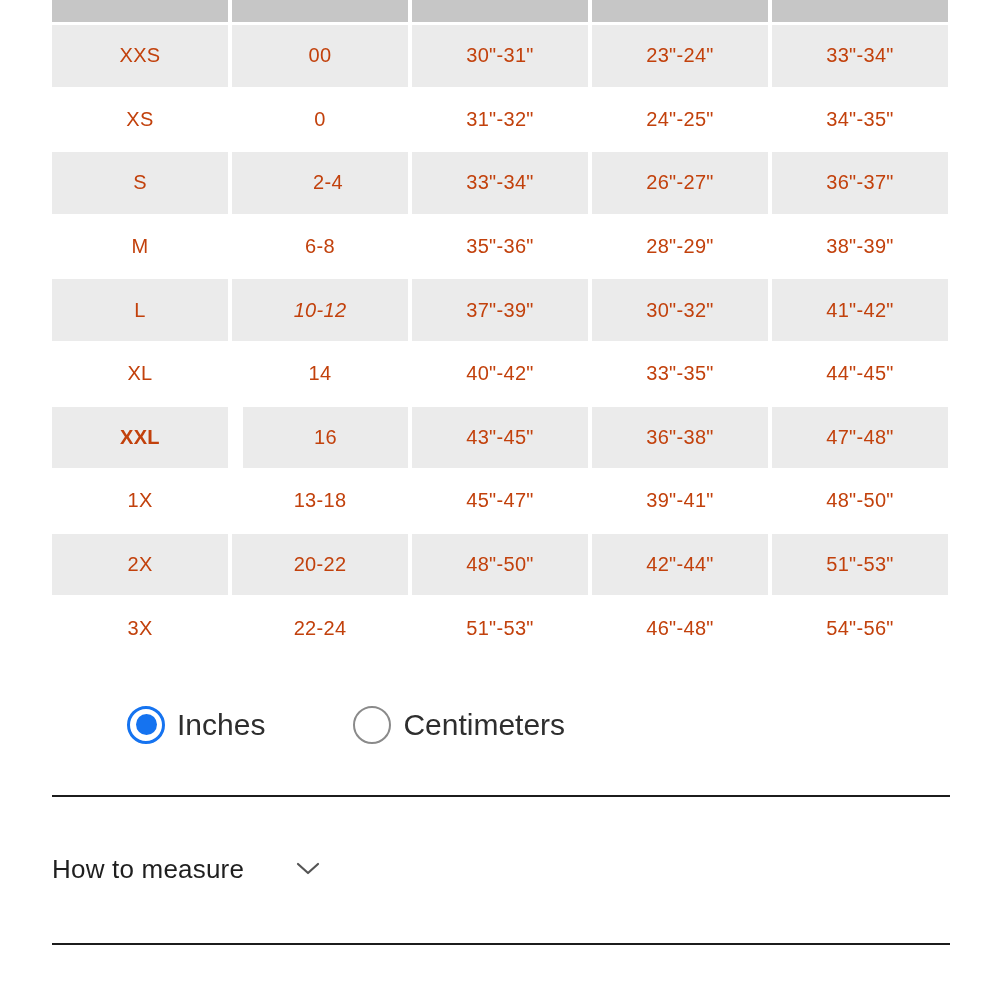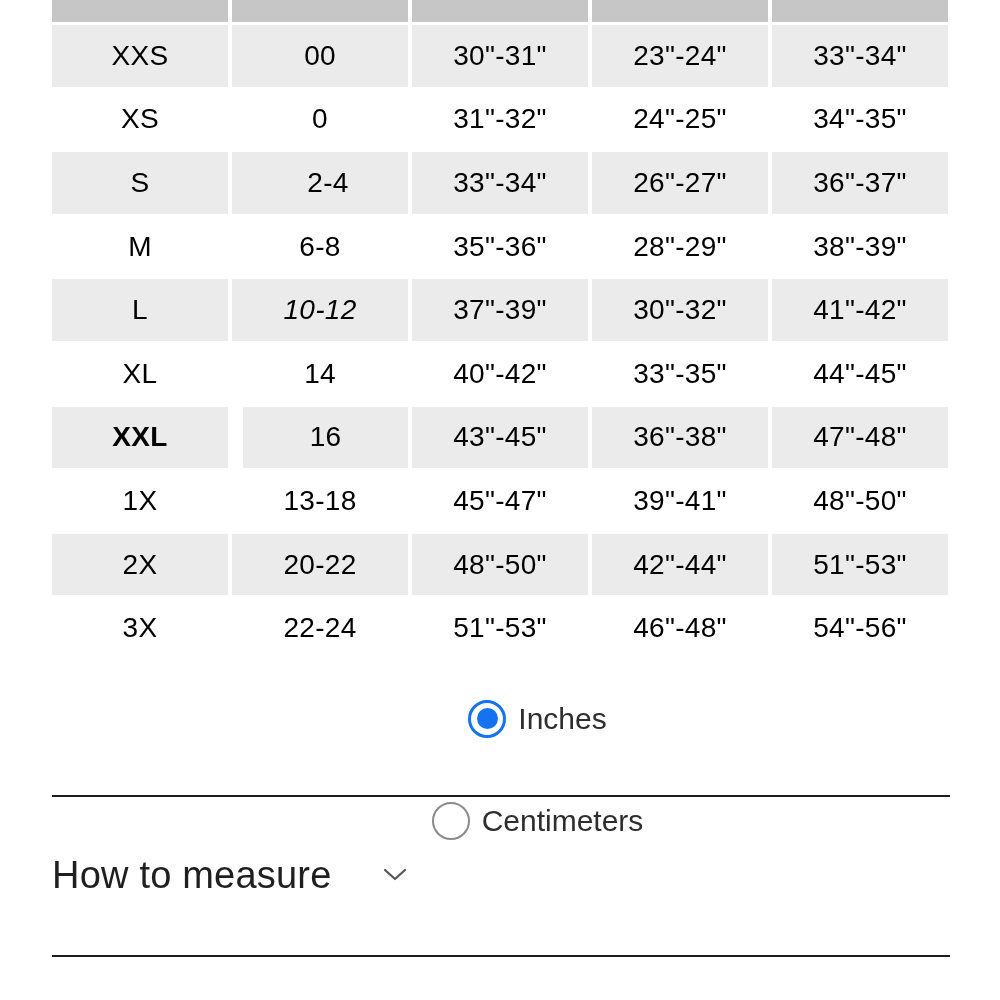--- a/index.html
+++ b/index.html
@@ -21,39 +21,38 @@
   .header-strip .cell {
     height: 22px;
     background: #c6c6c6;
   }
   .header-strip { margin-bottom: 2px; }
   .body-row { height: 63.6px; }
   .body-row .cell {
     display: flex;
     align-items: center;
     justify-content: center;
-    font-size: 28px;
-    color: #000000;
+    font-size: 20px;
+    color: #c2410c;
     letter-spacing: 0.3px;
     height: 63.6px;
   }
   .body-row.alt .cell {
     background: #ebebeb;
     border-top: 1px solid #ffffff;
     border-bottom: 1px solid #ffffff;
   }
 
   
   .units-row {
     display: flex;
-    align-items: center;
-    gap: 64px;
+    align-items: flex-end;
+    gap: 88px;
     margin: 40px 0 0 75px;
     height: 44px;
-    flex-direction: column;
   }
   .unit-option {
     display: flex;
     align-items: center;
     cursor: pointer;
   }
   .radio {
     width: 38px; height: 38px;
     border-radius: 50%;
     flex: 0 0 auto;
@@ -83,21 +82,21 @@
     border-top: 2px solid #1c1c1c;
   }
   .divider-1 { margin-top: 51px; }
   .how-to-row {
     display: flex;
     align-items: center;
     padding: 57px 0 58px 0;
     cursor: pointer;
   }
   .how-to-title {
-    font-size: 38px;
+    font-size: 26px;
     font-weight: 500;
     color: #1f1f1f;
     letter-spacing: 0.2px;
   }
   .chevron { margin-left: 52px; display: flex; align-items: center; }
 </style>
 </head>
 <body>
 
 <div class="page">

